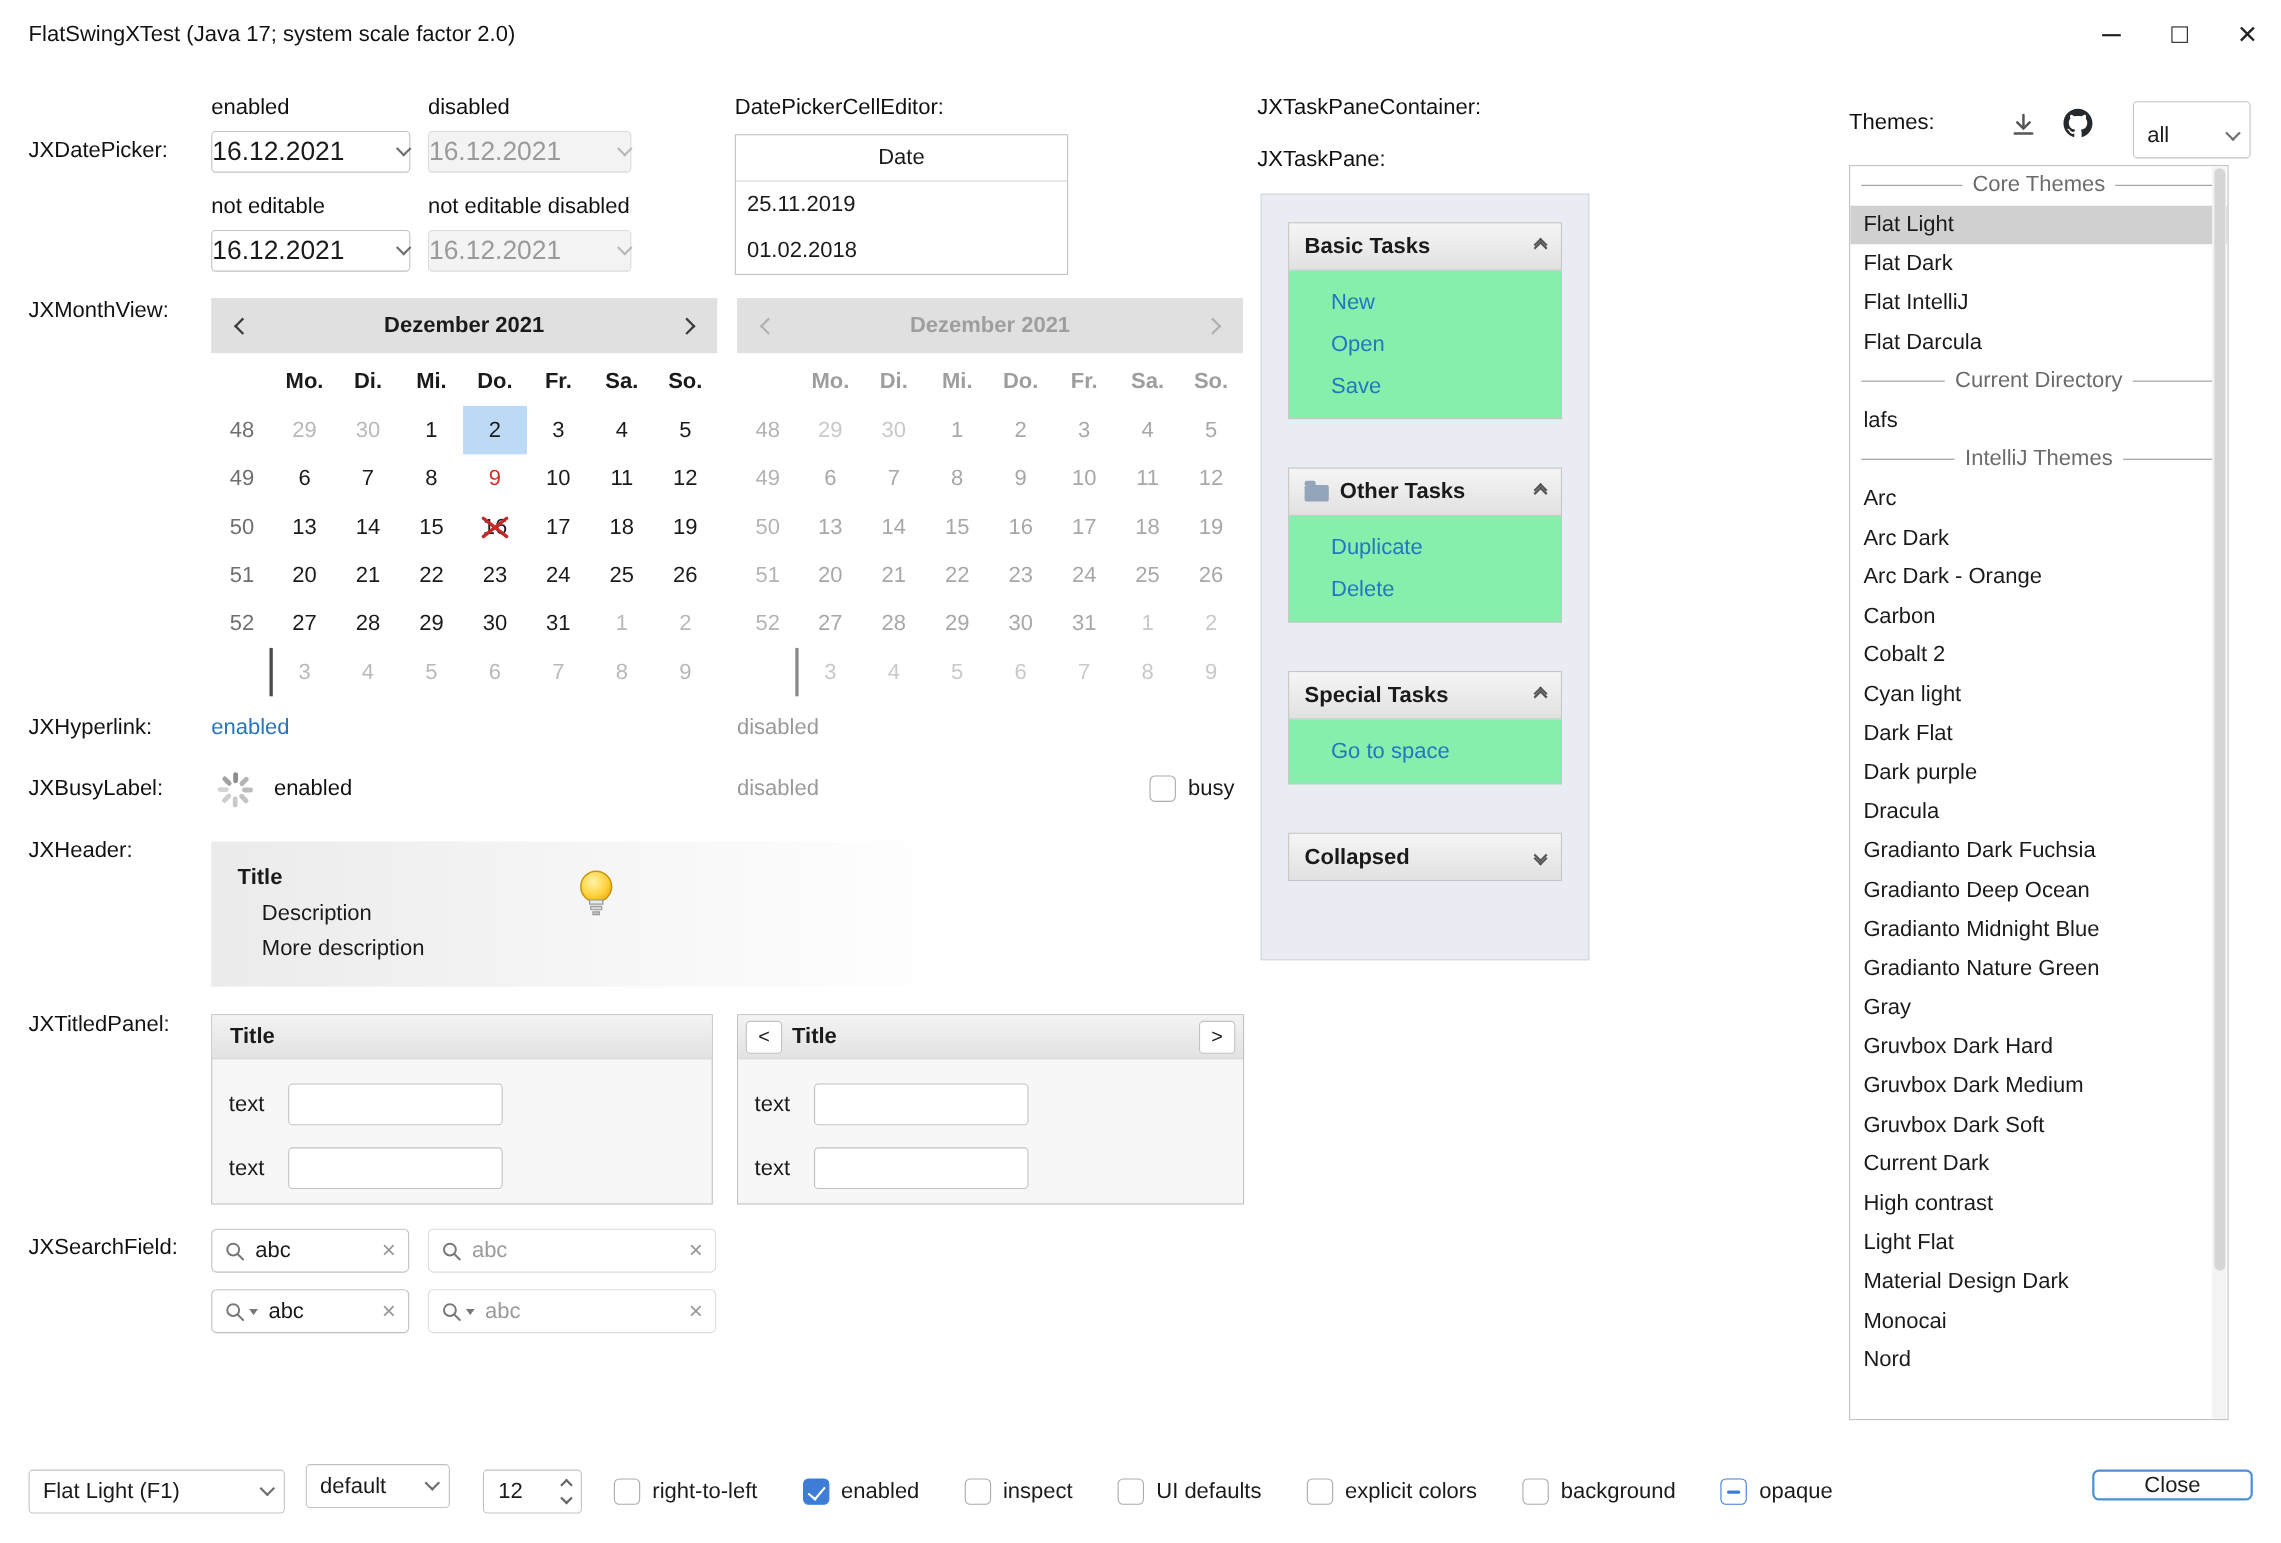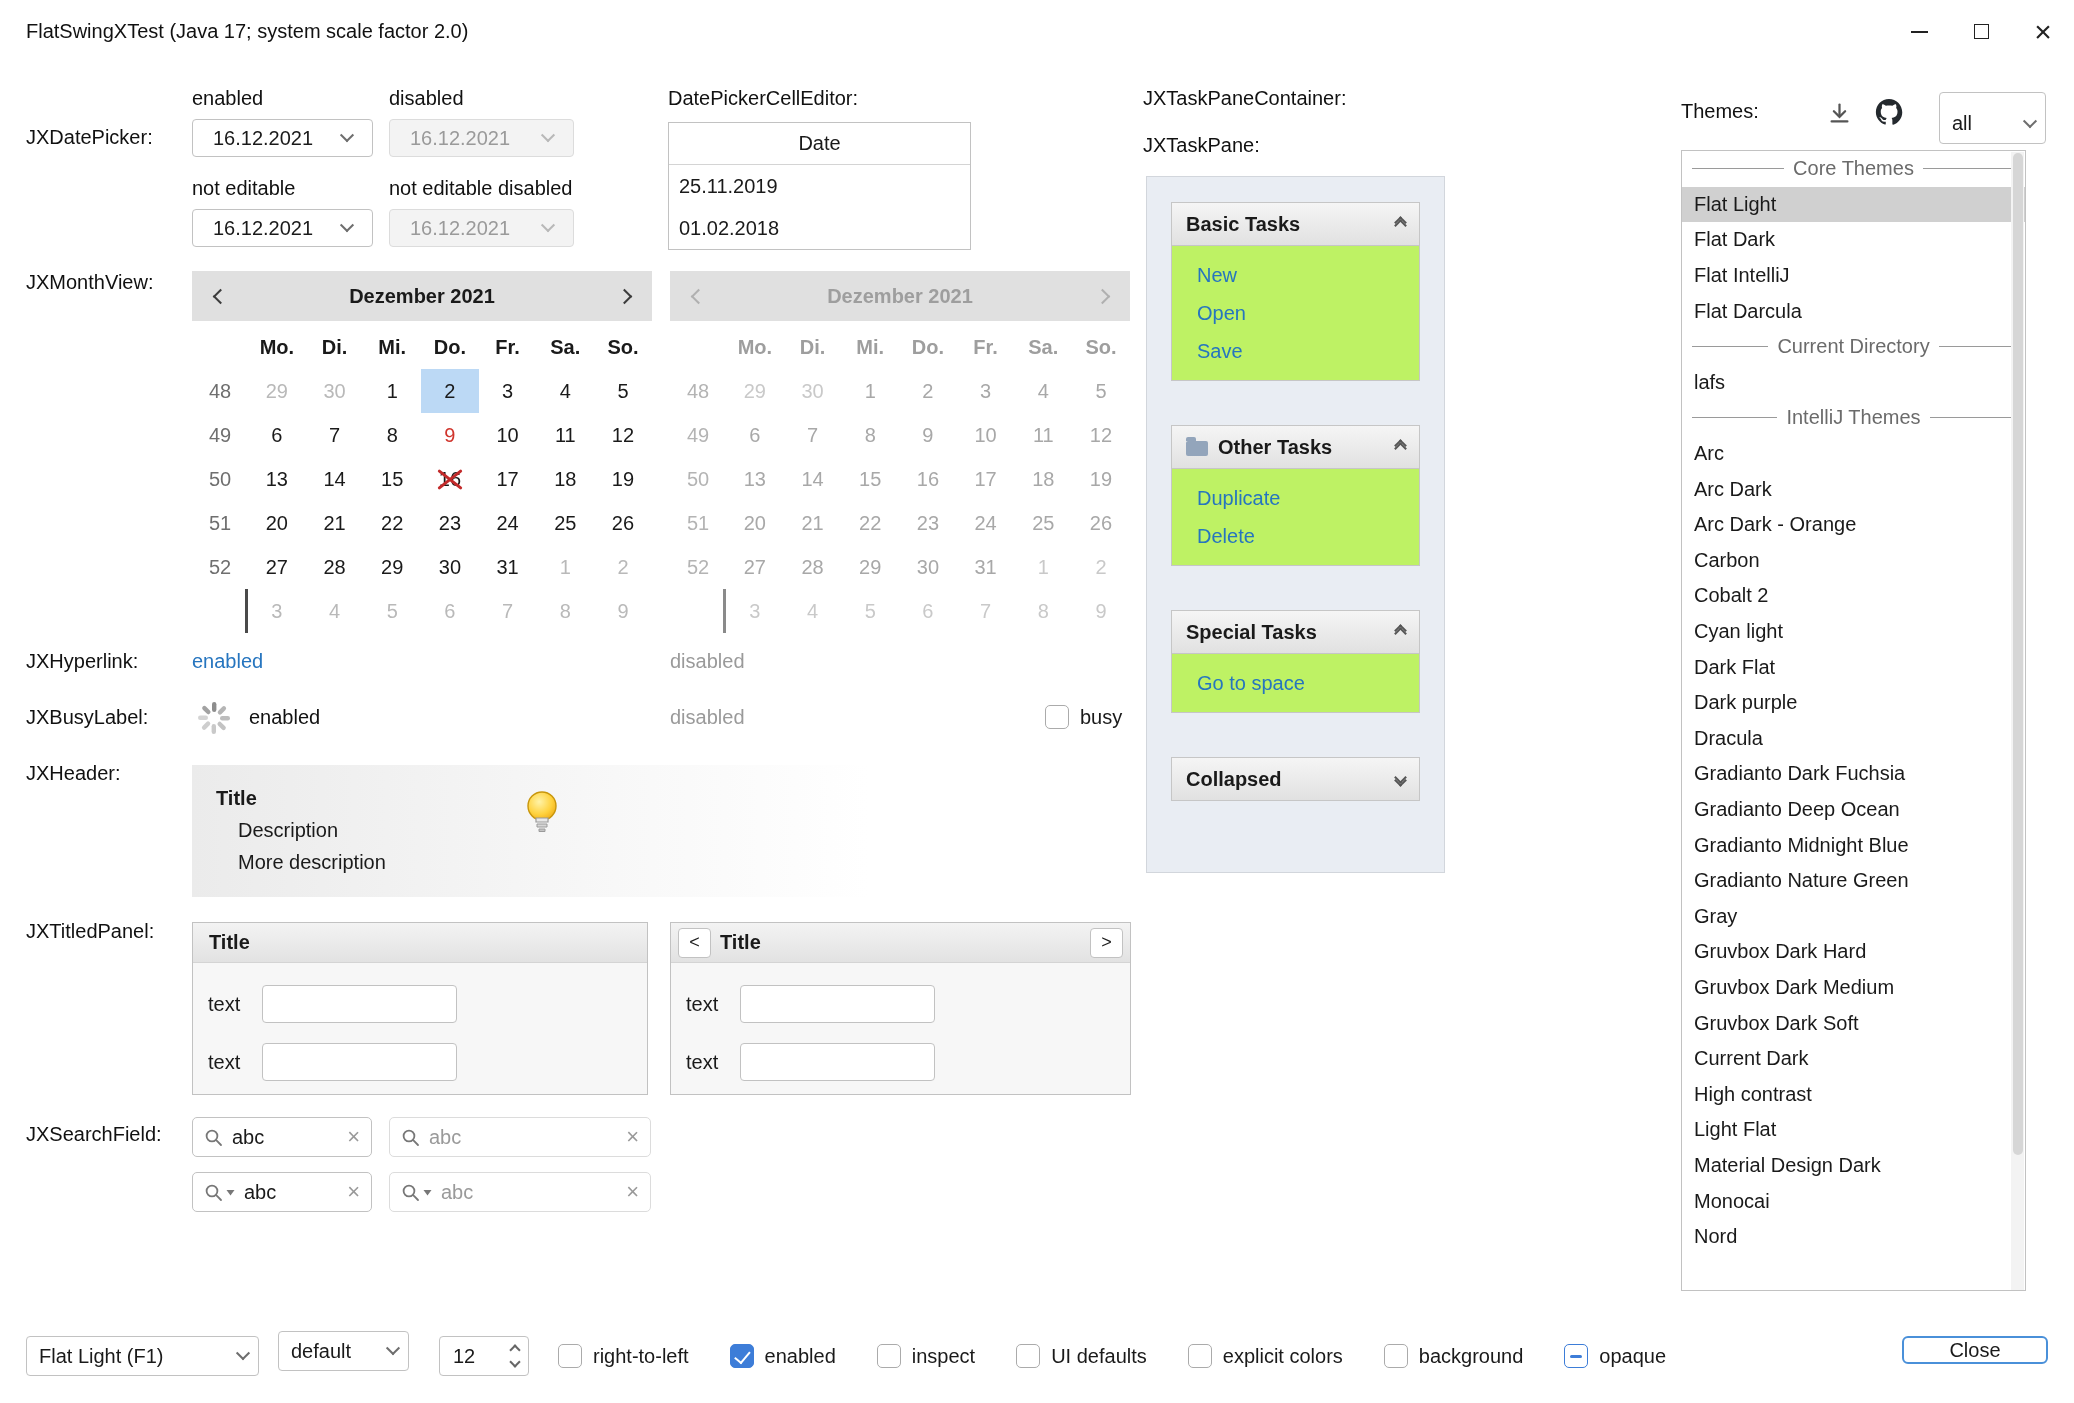--- a/index.html
+++ b/index.html
@@ -18,21 +18,21 @@
 
   .sec-label{position:absolute;font-size:20px;color:#111;white-space:nowrap}
   .gray{color:#9a9a9a}
 
   
   .chev-down{width:10px;height:10px;border-right:2px solid #6e6e6e;border-bottom:2px solid #6e6e6e;transform:rotate(45deg) translate(-2px,-2px);display:inline-block}
   .chev-l{width:11px;height:11px;border-left:2.6px solid #3c3c3c;border-bottom:2.6px solid #3c3c3c;transform:rotate(45deg);display:inline-block}
   .chev-r{width:11px;height:11px;border-left:2.6px solid #3c3c3c;border-bottom:2.6px solid #3c3c3c;transform:rotate(225deg);display:inline-block}
 
   
-  .dp{position:absolute;height:38px;border:1px solid #c2c2c2;border-radius:4px;background:#fff;display:flex;align-items:center;padding:0 20px;font-size:20px}
+  .dp{position:absolute;height:38px;border:1px solid #c2c2c2;border-radius:4px;background:#fff;display:flex;align-items:center;padding:0 0;font-size:24px}
   .dp .val{flex:1}
   .dp.disabled{background:#f3f3f3;border-color:#dcdcdc;color:#9a9a9a}
   .dp.disabled .chev-down{border-color:#b8b8b8}
 
   
   .celltable{position:absolute;left:668px;top:122px;width:303px;border:1px solid #c2c2c2;background:#fff}
   .celltable .thead{height:42px;display:flex;align-items:center;justify-content:center;border-bottom:1px solid #d4d4d4}
   .celltable .trow{height:42px;display:flex;align-items:center;padding-left:10px}
 
   
@@ -84,21 +84,21 @@
   .sfield.disabled{border-color:#dcdcdc}
   .sfield .s-text{flex:1}
   .sfield.disabled .s-text{color:#9a9a9a}
   .s-clear{color:#999;font-size:22px;line-height:1}
   .s-icon{display:flex;align-items:center;gap:3px}
 
   
   .tp-container{position:absolute;left:1146px;top:176px;width:299px;height:697px;background:#e9edf3;border:1px solid #d2d6dc;padding:25px 24px;display:flex;flex-direction:column;gap:44px}
   .p-head{height:44px;border:1px solid #c6c6c6;background:linear-gradient(#f5f5f5,#e1e1e1);display:flex;align-items:center;padding:0 14px;font-weight:bold}
   .p-title{flex:1}
-  .p-content{border:1px solid #c6c6c6;border-top:none;background:#bef264;padding:10px 5px}
+  .p-content{border:1px solid #c6c6c6;border-top:none;background:#86efac;padding:10px 18px}
   .p-item{color:#2675bf;line-height:38px;padding:0 20px}
   .dchev{display:flex;flex-direction:column;align-items:center}
   .dchev i{width:9px;height:9px;border-left:2.2px solid #555;border-top:2.2px solid #555;display:block;margin:-3px 0}
   .dchev.up i{transform:rotate(45deg)}
   .dchev.down i{transform:rotate(225deg)}
   .folder-icon{width:22px;height:15px;background:#93a5bb;border-radius:2px;position:relative;margin-right:10px;margin-top:3px}
   .folder-icon::before{content:"";position:absolute;top:-4px;left:0;width:10px;height:4px;background:#93a5bb;border-radius:2px 2px 0 0}
 
   
   .icon-btn{position:absolute;width:34px;height:34px;display:flex;align-items:center;justify-content:center}

